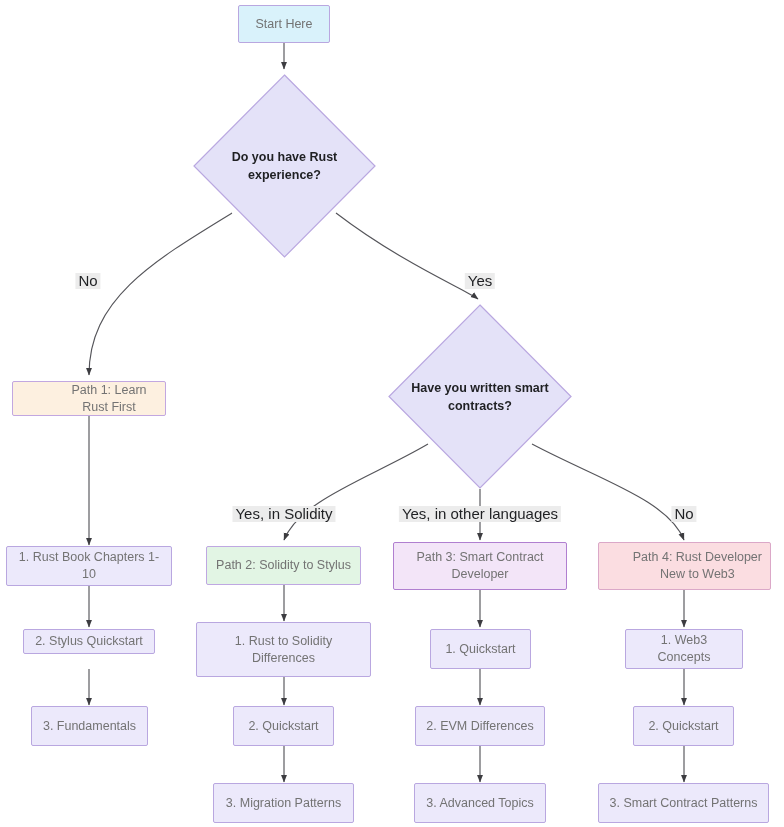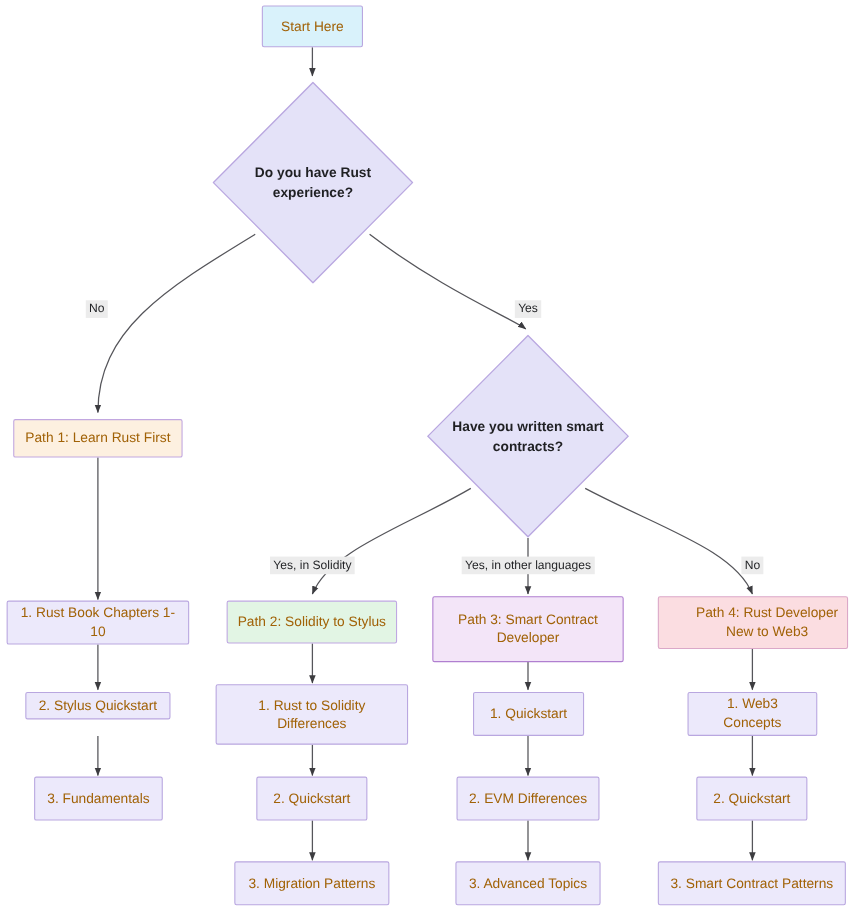--- a/index.html
+++ b/index.html
@@ -27,33 +27,34 @@
   }
   .node {
     position: absolute;
     box-sizing: border-box;
     display: flex;
     align-items: center;
     justify-content: center;
     text-align: center;
     font-size: 12.5px;
     line-height: 17px;
-    color: #a16207;
+    color: #737373;
     border: 1px solid #b9a7e0;
     border-radius: 2px;
     background: #ece9fb;
     padding: 2px 8px;
   }
   .node.start {
     background: #d9f2fb;
     border-color: #b9a7e0;
   }
   .node.path1 {
     background: #fdf0e0;
     border-color: #c2a7e0;
+    padding-left: 48px;
   }
   .node.path2 {
     background: #e2f5e4;
     border-color: #bfa8e2;
   }
   .node.path3 {
     background: #f3e5f8;
     border-color: #b07fd0;
   }
   .node.path4 {
@@ -82,21 +83,21 @@
   .diamond .dia-label {
     position: relative;
     z-index: 2;
     font-size: 12.5px;
     line-height: 18px;
     color: #1f2023;
     white-space: pre-line;
   }
   .edge-label {
     position: absolute;
-    font-size: 11px;
+    font-size: 15px;
     line-height: 14px;
     color: #1f2023;
     background: #ececec;
     padding: 1px 3px;
     white-space: nowrap;
     transform: translate(-50%, -50%);
   }
 </style>
 </head>
 <body>
@@ -162,21 +163,21 @@
   </div>
 
   <div class="node path1" style="left:12px; top:381px; width:154px; height:35px;">
     <span class="node-text">Path 1: Learn Rust First</span>
   </div>
 
   <div class="node path2" style="left:206px; top:546px; width:155px; height:39px;">
     <span class="node-text">Path 2: Solidity to Stylus</span>
   </div>
 
-  <div class="node path3" style="left:393px; top:542px; width:174px; height:60px;">
+  <div class="node path3" style="left:393px; top:542px; width:174px; height:48px;">
     <span class="node-text">Path 3: Smart Contract
 Developer</span>
   </div>
 
   <div class="node path4" style="left:598px; top:542px; width:173px; height:48px;justify-content:flex-end;">
     <span class="node-text">Path 4: Rust Developer
 New to Web3</span>
   </div>
 
   <div class="node" style="left:6px; top:546px; width:166px; height:40px;">

